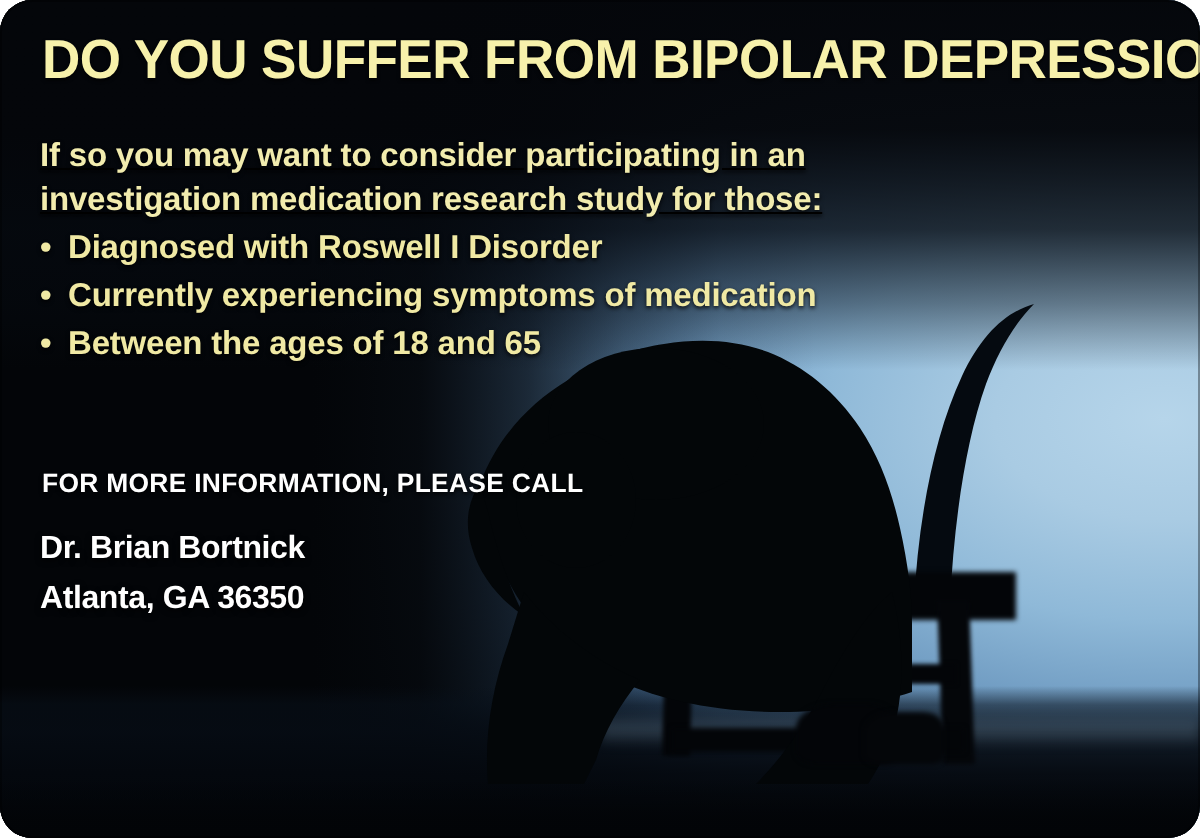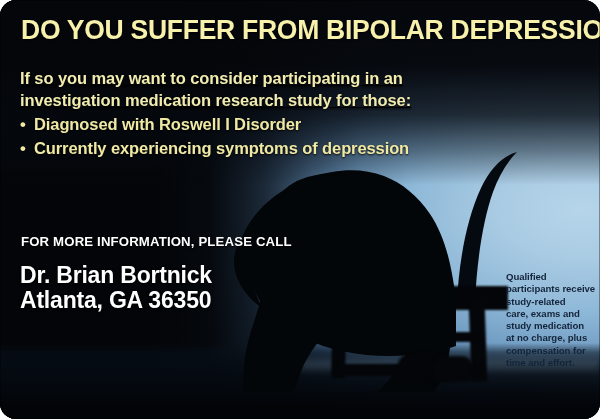--- a/index.html
+++ b/index.html
@@ -250,21 +250,21 @@
     text-shadow: 0 1px 2px rgba(0,0,0,0.9);
   }
 
   .contact {
     position: absolute;
     left: 20px;
     top: 263px;
     width: 330px;
   }
   .contact-line {
-    font-size: 23px;
+    font-size: 16px;
     font-weight: bold;
     color: #ffffff;
     line-height: 24.5px;
     letter-spacing: -0.2px;
     white-space: nowrap;
     text-shadow: 0 1px 3px rgba(0,0,0,0.95);
   }
 
   .fineprint {
     position: absolute;
@@ -350,36 +350,27 @@
 
   <div class="headline">DO YOU SUFFER FROM BIPOLAR DEPRESSION?</div>
 
   <div class="body-copy">
     <div class="body-line">If so you may want to consider participating in an</div>
     <div class="body-line">investigation medication research study for those:</div>
   </div>
 
   <ul class="bullets">
     <li>Diagnosed with Roswell I Disorder</li>
-    <li>Currently experiencing symptoms of depression</li>
+    <li>Currently experiencing symptoms of medication</li>
+    <li>Between the ages of 18 and 65</li>
   </ul>
 
   <div class="callnote">FOR MORE INFORMATION, PLEASE CALL</div>
 
   <div class="contact">
     <div class="contact-line">Dr. Brian Bortnick</div>
     <div class="contact-line">Atlanta, GA 36350</div>
   </div>
 
-  <div class="fineprint">
-    <div class="fineprint-line">Qualified</div>
-    <div class="fineprint-line">participants receive</div>
-    <div class="fineprint-line">study-related</div>
-    <div class="fineprint-line">care, exams and</div>
-    <div class="fineprint-line">study medication</div>
-    <div class="fineprint-line">at no charge, plus</div>
-    <div class="fineprint-line">compensation for</div>
-    <div class="fineprint-line">time and effort.</div>
-  </div>
 
   <div class="bg-bottomfade"></div>
   <div class="corner-mask"></div>
 </div>
 
 </body></html>

